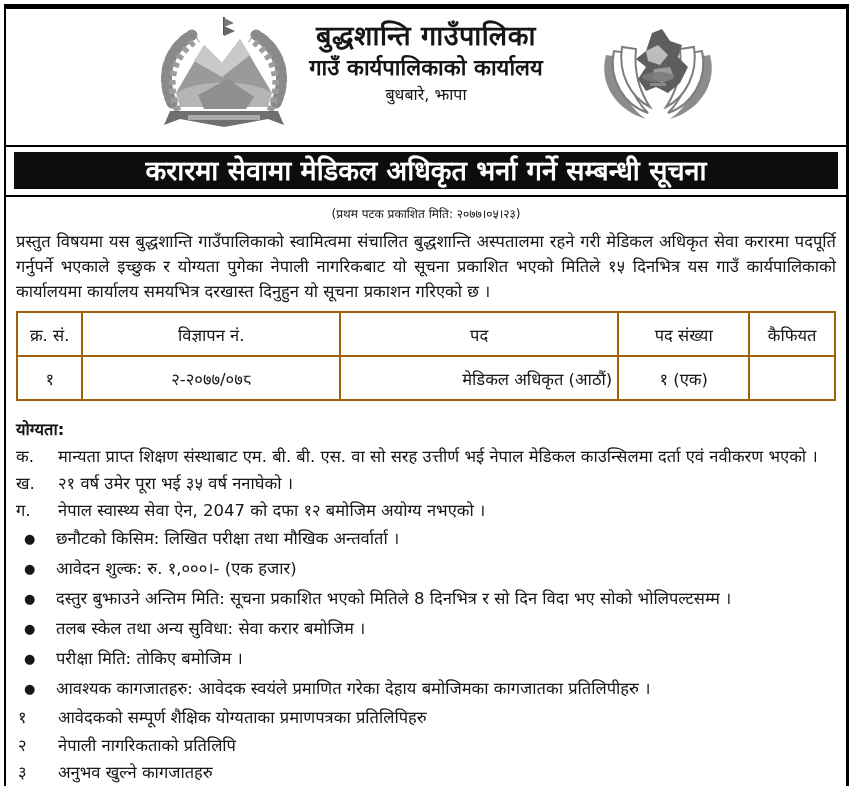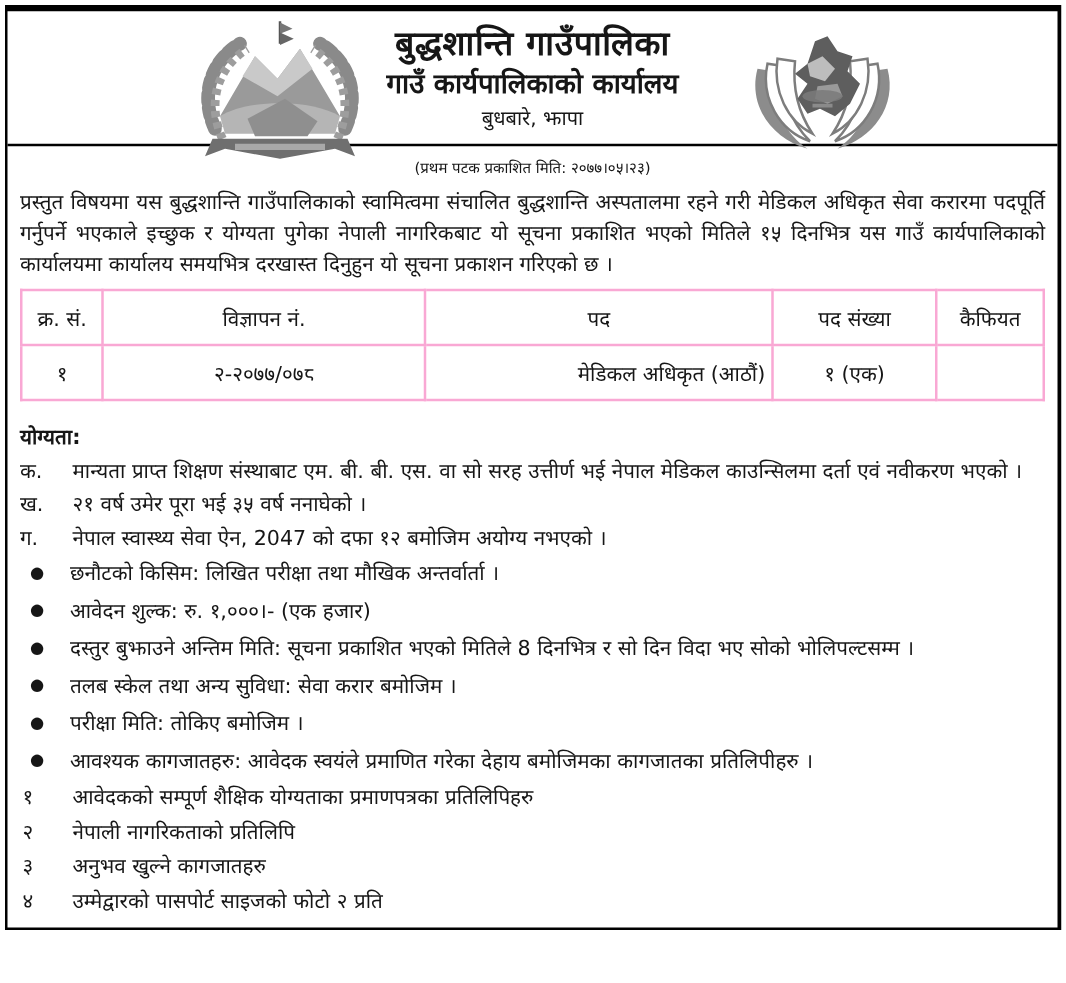--- a/index.html
+++ b/index.html
@@ -14,21 +14,21 @@
     width: 845px;
     border: 2px solid #000;
     border-top-width: 5px;
     border-right-width: 3px;
     background: #fff;
   }
 
   
   .letterhead {
     position: relative;
-    height: 108px;
+    height: 138px;
     border-bottom: 2px solid #000;
   }
   .logo-left  { position: absolute; left: 152px; top: 6px;  width: 132px; height: 128px; }
   .logo-right { position: absolute; right: 126px; top: 18px; width: 124px; height: 104px; }
   .head-center { text-align: center; padding-top: 10px; }
   .muni-title   { font-size: 27px; font-weight: bold; line-height: 34px; letter-spacing: .5px; }
   .office-title { font-size: 22px; font-weight: bold; line-height: 30px; }
   .loc-line     { font-size: 16px; line-height: 23px; }
 
   
@@ -52,21 +52,21 @@
     line-height: 25px;
     margin-bottom: 7px;
   }
 
   table.ad-table {
     width: 100%;
     border-collapse: collapse;
     margin: 2px 0 8px 0;
   }
   .ad-table th, .ad-table td {
-    border: 2px solid #f9a8d4;
+    border: 2px solid #a16207;
     font-weight: normal;
     font-size: 16.5px;
     height: 44px;
     padding: 0 5px;
     text-align: center;
   }
   .ad-table td.pos-cell { text-align: right; }
 
   .qual-heading { font-weight: bold; line-height: 26px; margin-top: 16px; }
 
@@ -129,20 +129,23 @@
 
         <path d="M56 6 L66 2 L74 14 L86 18 L82 30 L92 40 L84 56 L72 66 L60 60 L50 64 L42 52 L50 40 L40 32 L50 24 Z" fill="#5e5e5e"></path>
         <path d="M50 24 L62 18 L72 28 L64 38 L52 34 Z" fill="#bdbdbd"></path>
         <path d="M58 42 L74 40 L78 50 L66 56 L56 52 Z" fill="#9a9a9a"></path>
         <ellipse cx="62" cy="50" rx="16" ry="5" fill="#7a7a7a" opacity="0.85"></ellipse>
         <rect x="54" y="56" width="16" height="3" fill="#8a8a8a"></rect>
       </svg>
     </div>
   </div>
 
+  <div class="banner-row">
+    <div class="banner">करारमा सेवामा मेडिकल अधिकृत भर्ना गर्ने सम्बन्धी सूचना</div>
+  </div>
 
   <div class="doc-body">
 
     <div class="date-line">(प्रथम पटक प्रकाशित मिति: २०७७।०५।२३)</div>
 
     <p class="para">प्रस्तुत विषयमा यस बुद्धशान्ति गाउँपालिकाको स्वामित्वमा संचालित बुद्धशान्ति अस्पतालमा रहने गरी मेडिकल अधिकृत सेवा करारमा पदपूर्ति गर्नुपर्ने भएकाले इच्छुक र योग्यता पुगेका नेपाली नागरिकबाट यो सूचना प्रकाशित भएको मितिले १५ दिनभित्र यस गाउँ कार्यपालिकाको कार्यालयमा कार्यालय समयभित्र दरखास्त दिनुहुन यो सूचना प्रकाशन गरिएको छ ।</p>
 
     <table class="ad-table">
       <colgroup>
         <col style="width:8%">

